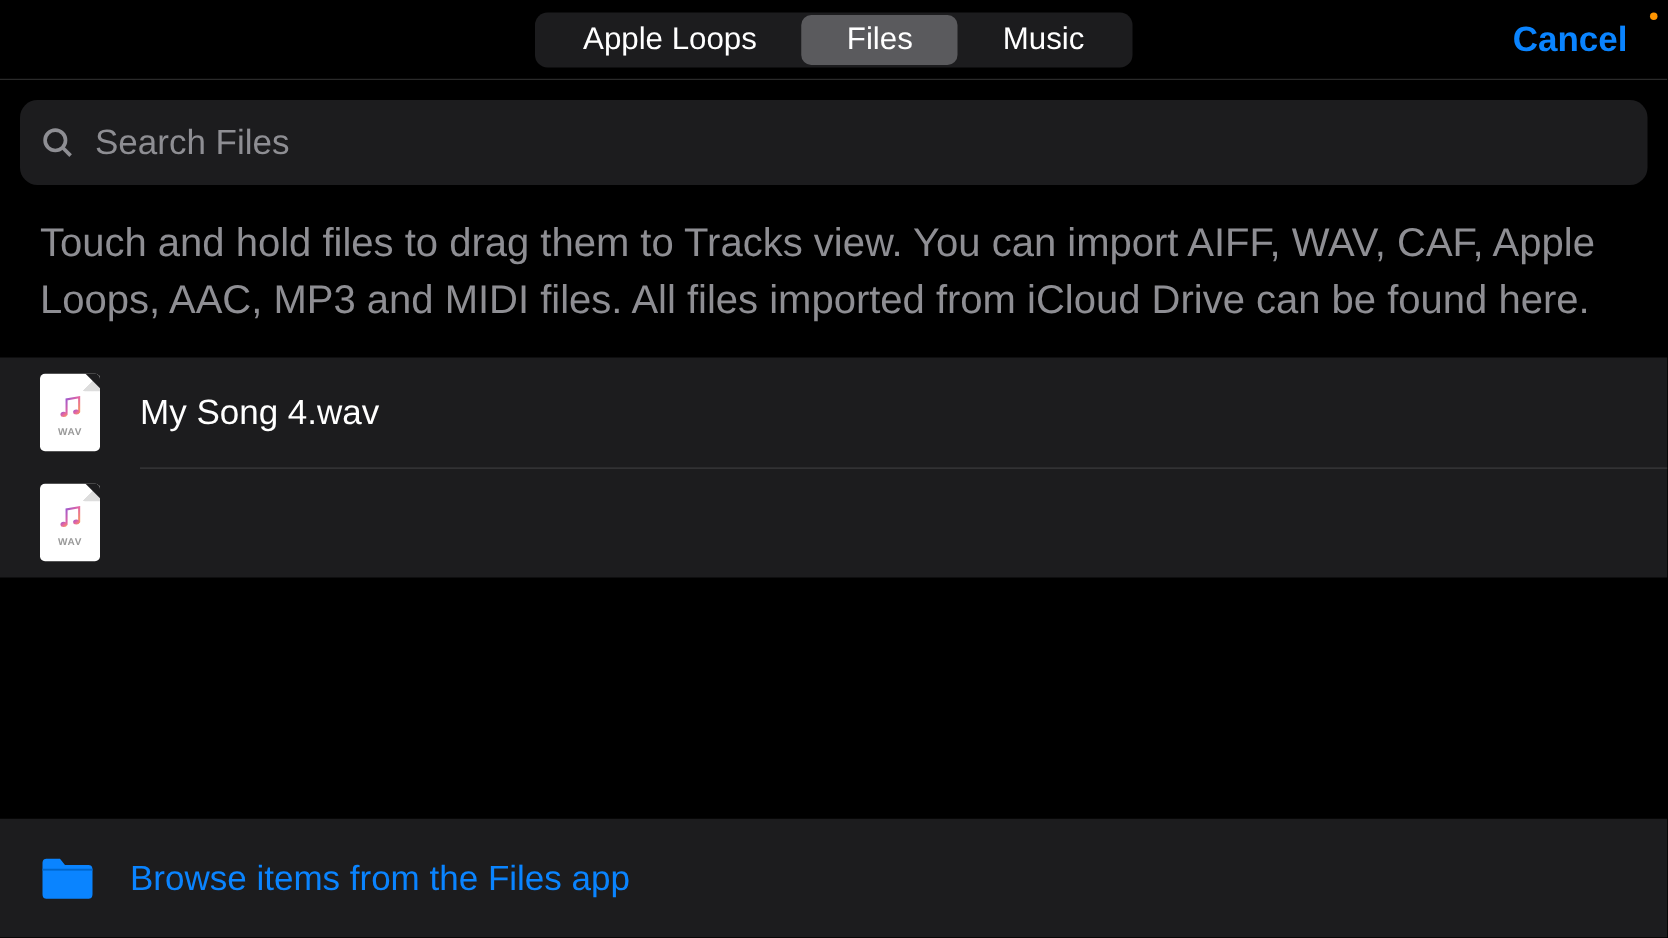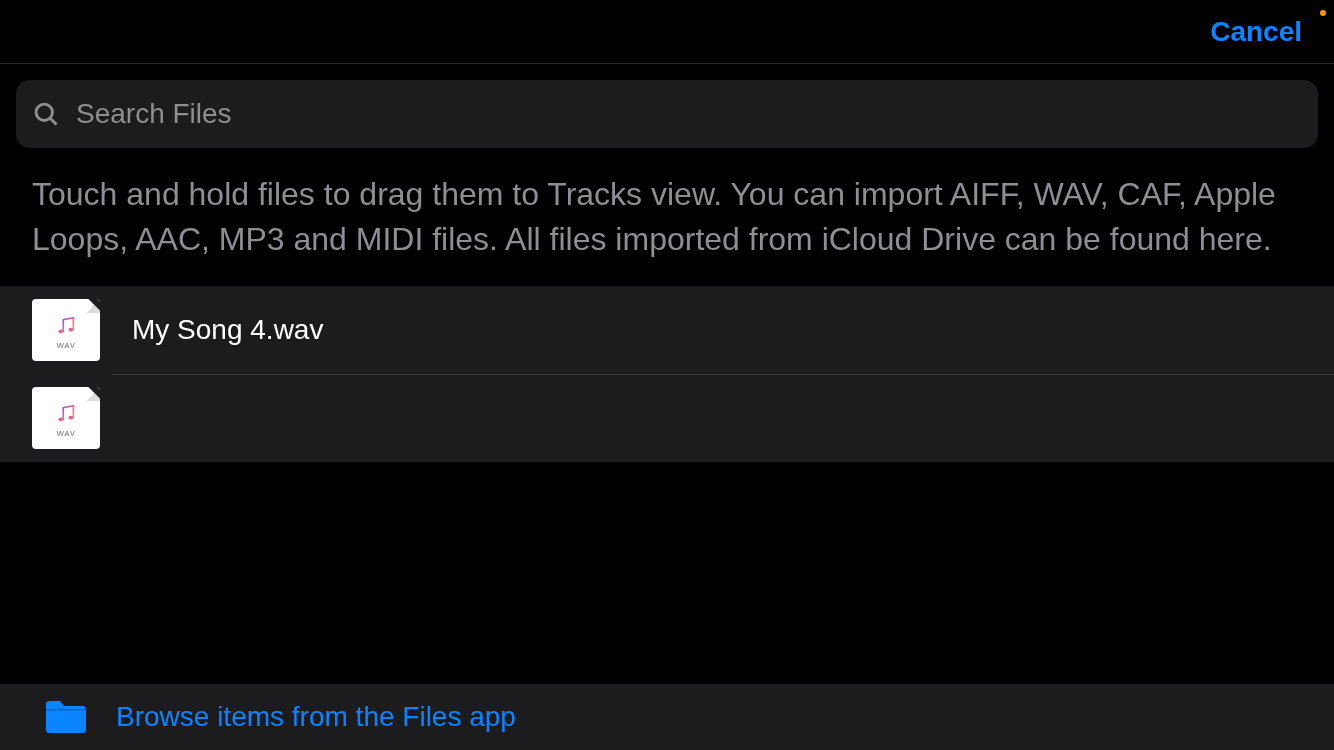--- a/index.html
+++ b/index.html
@@ -114,21 +114,21 @@
     .file-row + .file-row::before {
       content: "";
       position: absolute;
       left: 112px;
       right: 0;
       top: 0;
       height: 1px;
       background: #3a3a3c;
     }
     .file-icon {
-      width: 68px;
+      width: 48px;
       height: 62px;
       background: #fff;
       border-radius: 4px;
       margin-right: 32px;
       position: relative;
       flex-shrink: 0;
       display: flex;
       flex-direction: column;
       align-items: center;
       justify-content: center;
@@ -167,42 +167,47 @@
     }
     .file-name {
       font-size: 28px;
       color: #fff;
     }
     .bottom-bar {
       position: absolute;
       bottom: 0;
       left: 0;
       right: 0;
-      height: 66px;
-      background: #1c1c1e;
-      display: flex;
-      align-items: center;
-      padding: 0 44px;
+      height: 95px;
+      background: #1c1c1e;
+      display: flex;
+      align-items: center;
+      padding: 0 32px;
       cursor: pointer;
     }
     .folder-icon {
       width: 44px;
       height: 36px;
       margin-right: 28px;
       flex-shrink: 0;
     }
     .browse-text {
       color: #0a84ff;
       font-size: 28px;
     }
   </style>
 </head>
 <body>
 
 <div class="header">
+  <div class="segmented-control">
+    <div class="segment">Apple Loops</div>
+    <div class="segment active">Files</div>
+    <div class="segment">Music</div>
+  </div>
   <div class="cancel-btn">Cancel</div>
   <div class="dot"></div>
 </div>
 
 <div class="search-container">
   <div class="search-bar">
     <svg class="search-icon" viewBox="0 0 24 24" fill="none" stroke="#8e8e93" stroke-width="2.5">
       <circle cx="10.5" cy="10.5" r="7"></circle>
       <line x1="21" y1="21" x2="15.8" y2="15.8"></line>
     </svg>

